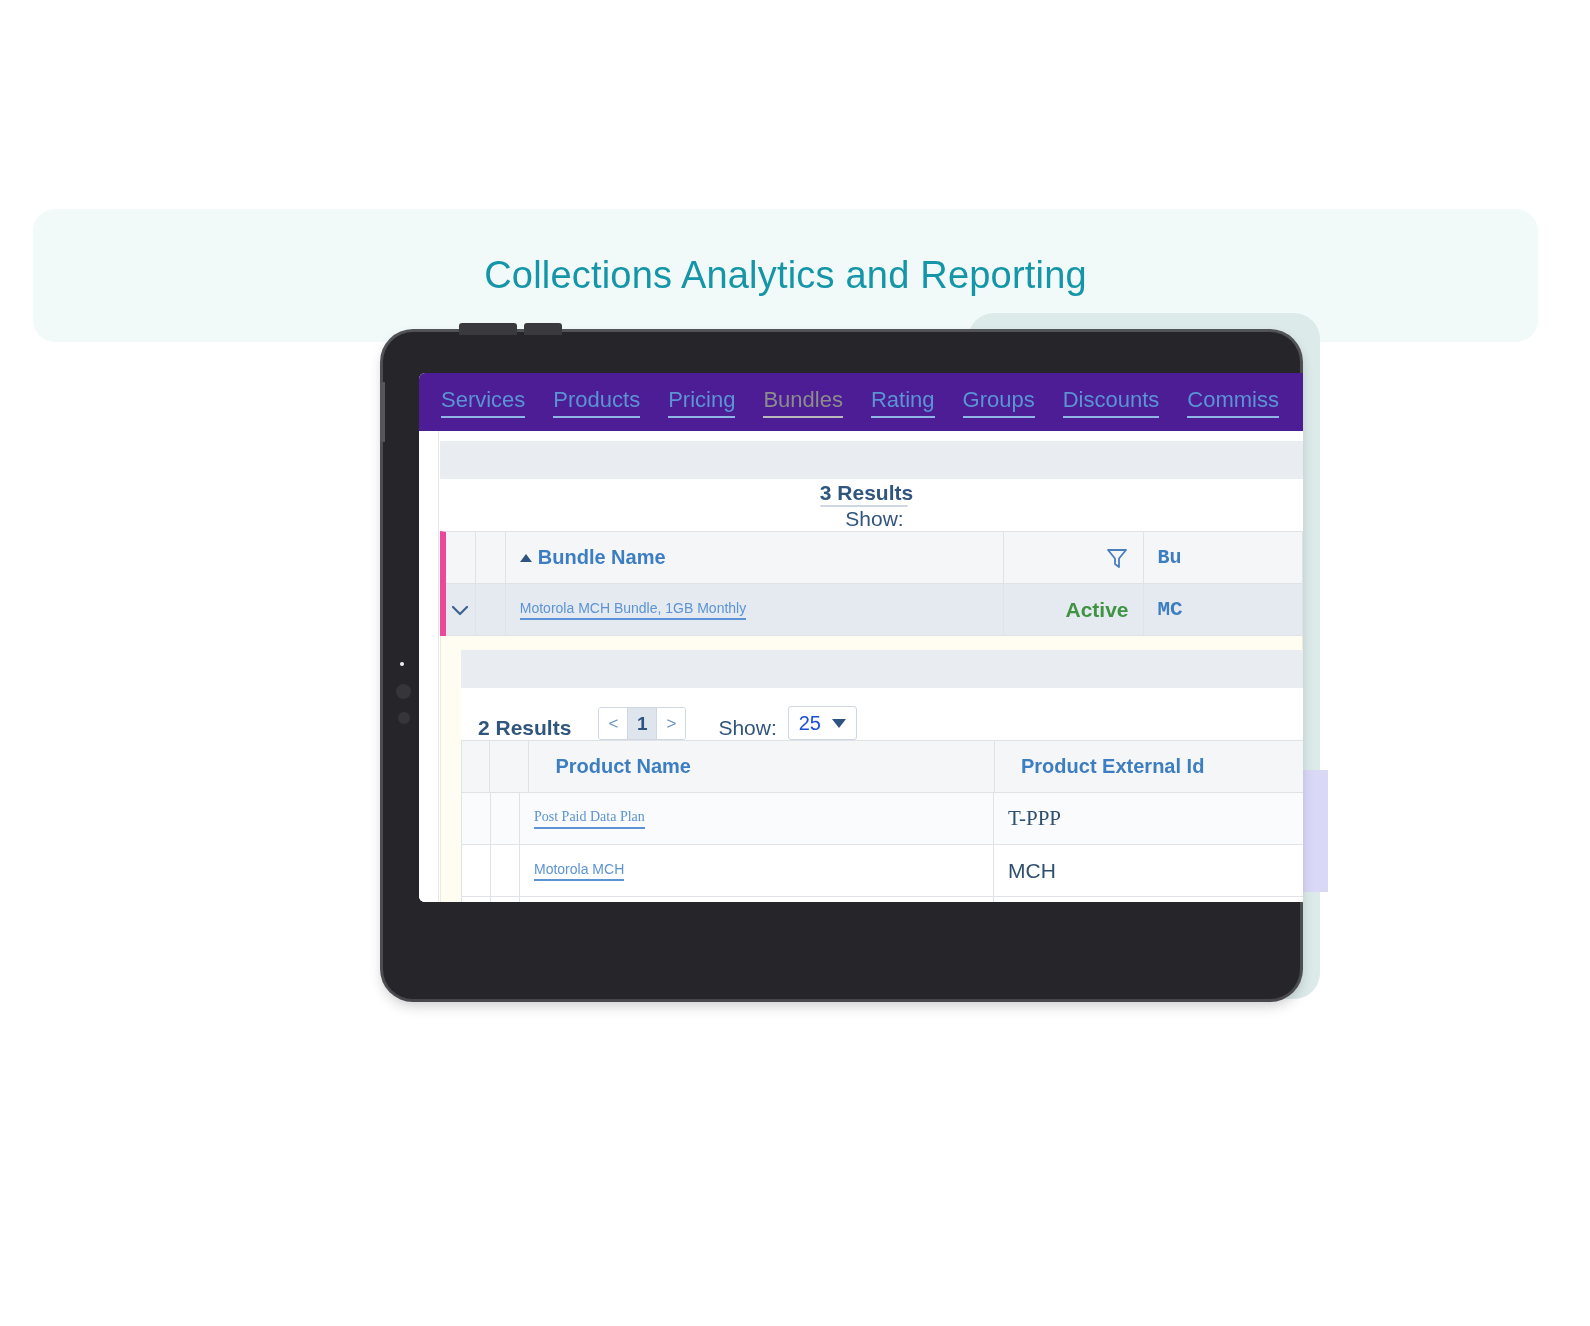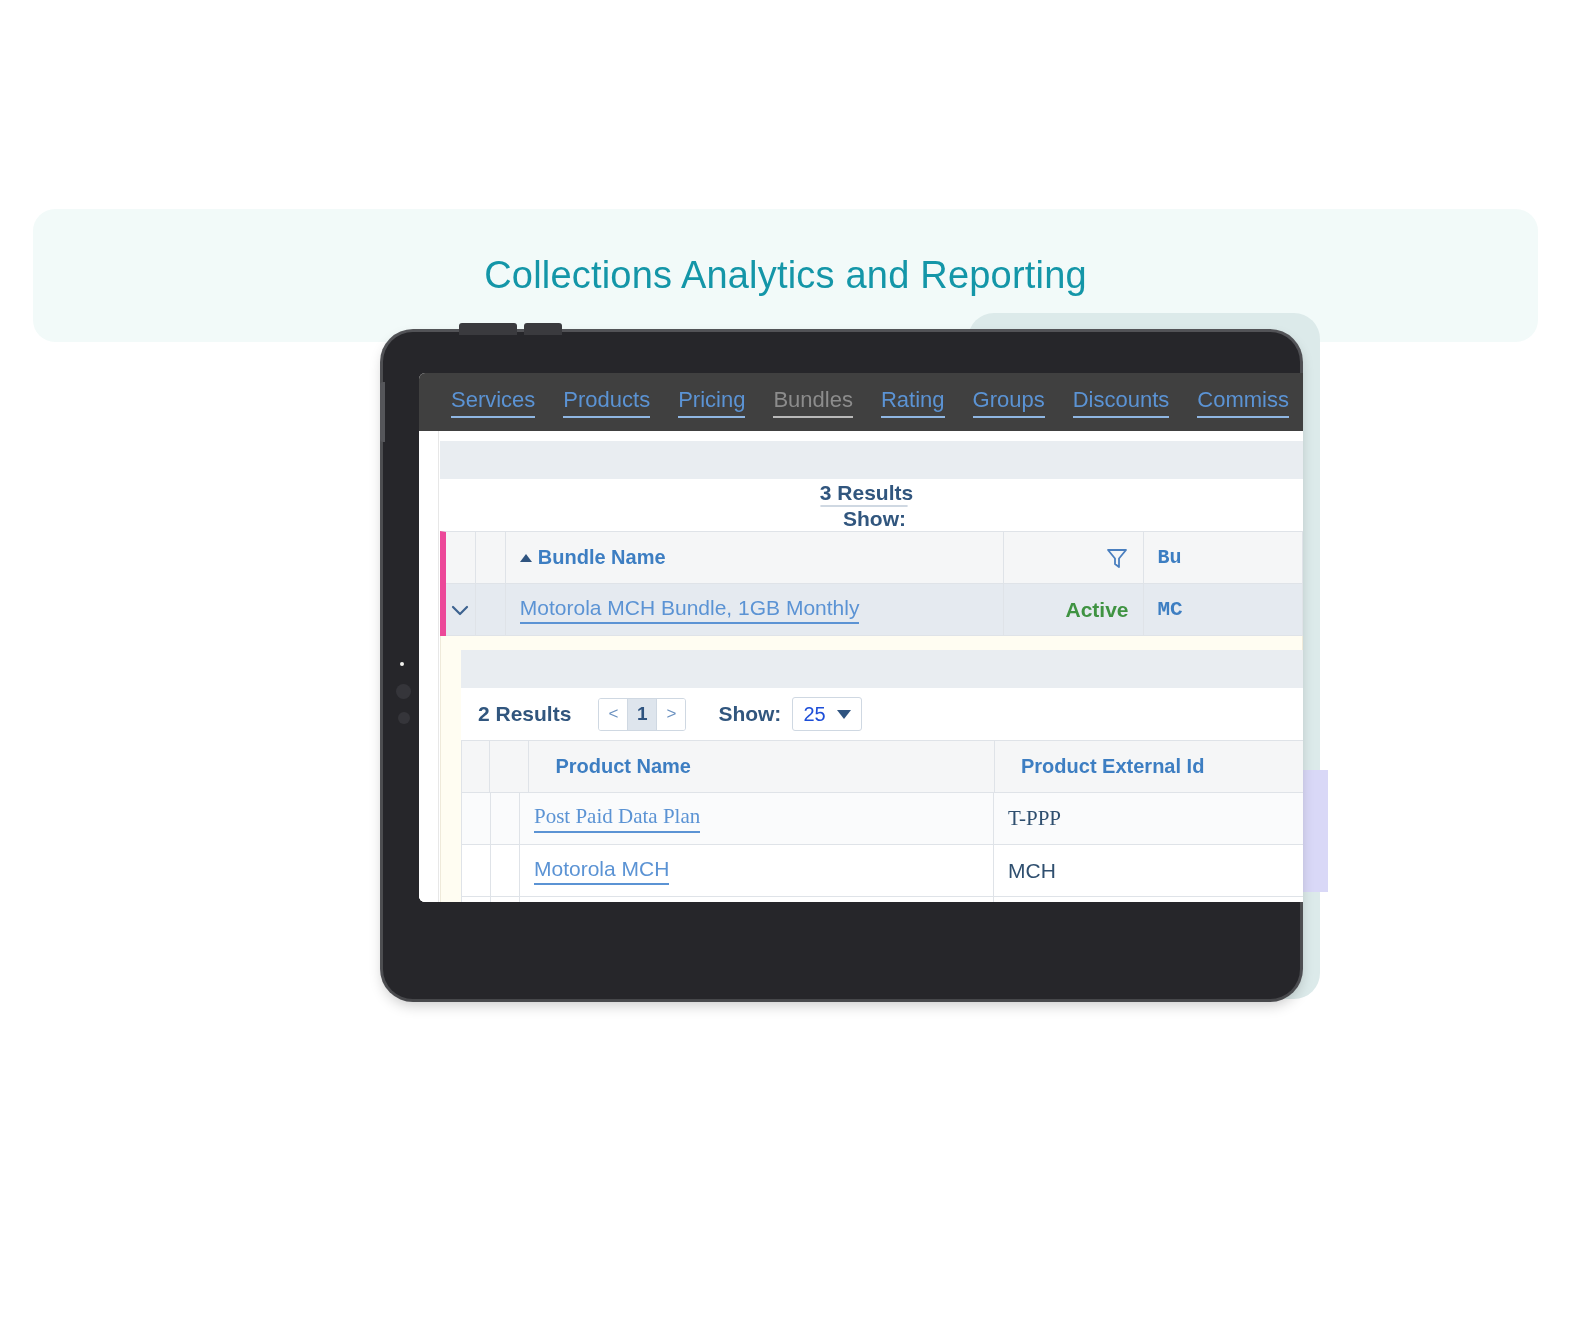--- a/index.html
+++ b/index.html
@@ -142,23 +142,23 @@
   }
 
   
   .nav-tabs {
     position: absolute;
     left: 0; top: 0;
     width: 1100px;
     height: 58px;
     display: flex;
     align-items: center;
-    padding-left: 32px;
+    padding-left: 22px;
     gap: 28px;
-    background: #404040;
+    background: #4c1d95;
     white-space: nowrap;
   }
   .nav-tab {
     font-size: 22px;
     color: #5b93d4;
     text-decoration: none;
     border-bottom: 2px solid #8fb6e2;
     padding-bottom: 3px;
     cursor: pointer;
   }
@@ -243,21 +243,21 @@
     font-size: 19px;
     font-weight: bold;
     color: #2f5480;
     background: #dee5ed;
     border-left: 1px solid #cfd8e2;
     border-right: 1px solid #cfd8e2;
     cursor: pointer;
   }
   .show-label {
     font-size: 21px;
-    font-weight: bold;
+    font-weight: normal;
     color: #31567e;
     margin-right: 11px;
   }
   .show-select {
     display: flex;
     align-items: center;
     gap: 11px;
     border: 1px solid #cfd8e2;
     border-radius: 3px;
     background: #ffffff;
@@ -322,21 +322,21 @@
     width: 0; height: 0;
     border-left: 6px solid transparent;
     border-right: 6px solid transparent;
     border-bottom: 8px solid #2f5480;
     margin-right: 6px;
     flex: 0 0 auto;
   }
   .filter-icon { margin-left: auto; display: flex; align-items: center; }
 
   .link-cell {
-    font-size: 21px;
+    font-size: 14px;
     color: #5b93d4;
     border-bottom: 2px solid #5b93d4;
     padding-bottom: 2px;
     white-space: nowrap;
     cursor: pointer;
   }
   .status-active {
     font-size: 21px;
     font-weight: bold;
     color: #3f9342;
@@ -374,21 +374,21 @@
     background: #e9edf1;
   }
   #toolbar-inner {
     position: absolute;
     left: 20px;
     top: 52px;
     width: 843px;
     height: 52px;
     background: #ffffff;
     display: flex;
-    align-items: center;
+    align-items: flex-end;
     padding-left: 17px;
   }
   #grid-inner {
     position: absolute;
     left: 20px;
     top: 104px;
     width: 843px;
     background: #ffffff;
     border-top: 1px solid #dfe3e8;
     border-left: 1px solid #dfe3e8;

